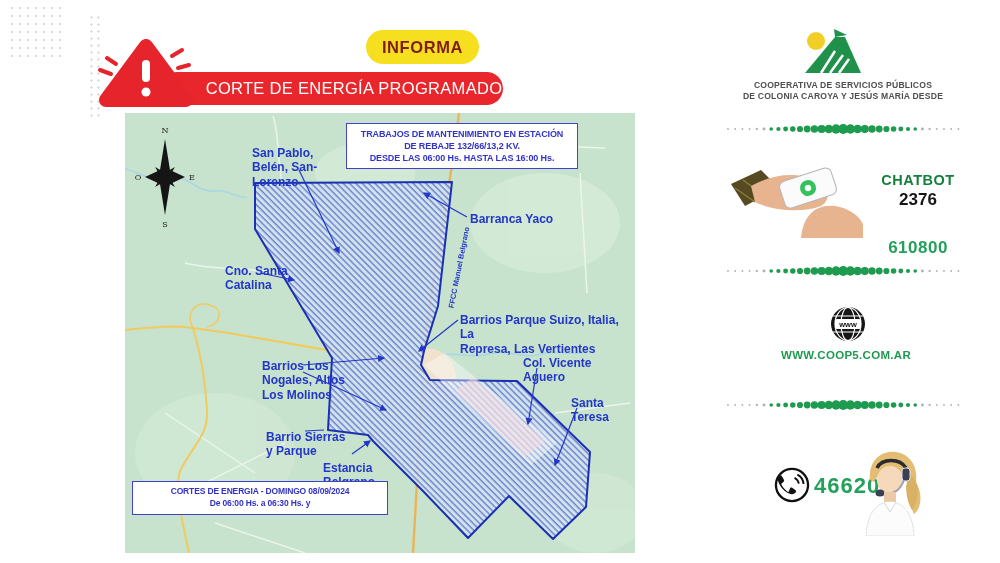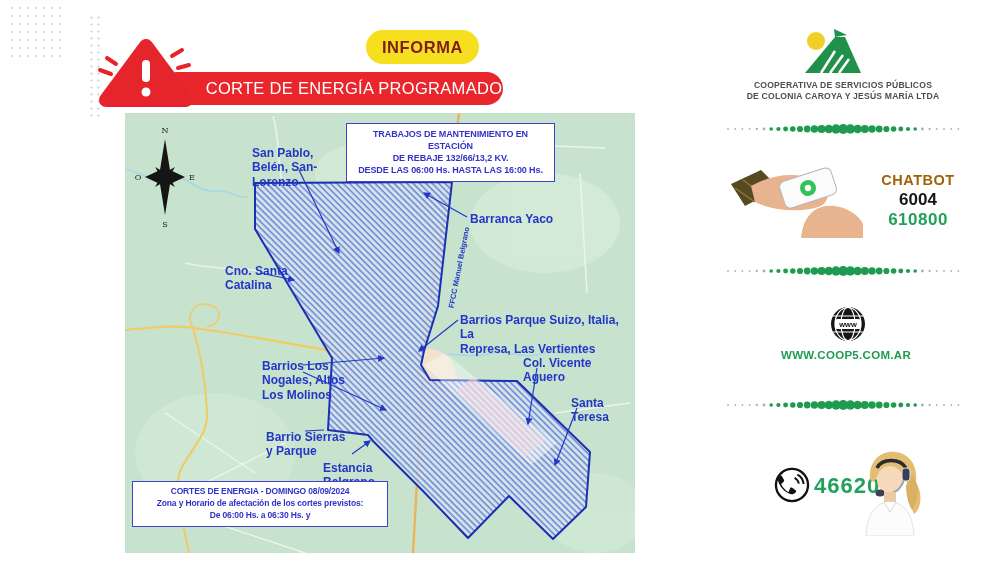--- a/index.html
+++ b/index.html
@@ -24,31 +24,31 @@
 
   
   .map { position:absolute; left:125px; top:113px; width:510px; height:440px; }
   .map-art { position:absolute; left:0; top:0; }
   .map-label { position:absolute; font-size:12px; font-weight:700; color:#2336c8;
     line-height:1.2; white-space:pre-line; }
   .ffcc-label { position:absolute; left:287px; top:150px; width:94px; text-align:center;
     transform:rotate(-79deg); font-size:7.5px; font-weight:600; color:#2336c8; white-space:nowrap; }
   .info-box { position:absolute; background:#fff; border:1.5px solid #4242c8; color:#3232c8;
     text-align:center; font-weight:700; padding:4px 3px; }
-  .box1 { left:221px; top:10px; width:209px; font-size:9px; line-height:1.35; letter-spacing:-.1px; }
+  .box1 { left:221px; top:10px; width:232px; font-size:9px; line-height:1.35; letter-spacing:-.1px; }
   .box2 { left:7px; top:368px; width:256px; font-size:8.5px; line-height:1.4; letter-spacing:-.15px; }
 
   
   .coop-name { position:absolute; left:712px; top:80px; width:262px; text-align:center;
     font-size:8.6px; font-weight:700; color:#4e4e4e; line-height:1.3; letter-spacing:.2px; }
   .dot-divider { position:absolute; }
   .chatbot-text { position:absolute; left:862px; top:172px; width:112px; text-align:center; }
-  .chatbot-label { font-size:14.5px; font-weight:800; color:#a16207; letter-spacing:.5px; }
+  .chatbot-label { font-size:14.5px; font-weight:800; color:#15803d; letter-spacing:.5px; }
   .chatbot-area  { font-size:17px; font-weight:800; color:#161616; margin-top:2px; }
-  .chatbot-num   { font-size:17px; font-weight:800; color:#23a05a; letter-spacing:.5px; }
+  .chatbot-num   { font-size:17px; font-weight:800; color:#23a05a; letter-spacing:.5px;margin-top:28px; }
   .website { position:absolute; left:740px; top:349px; width:212px; text-align:center;
     font-size:11.5px; font-weight:800; color:#1f9b50; letter-spacing:.3px; }
   .phone-number { position:absolute; left:814px; top:473px; font-size:22px; font-weight:800;
     color:#23a05a; letter-spacing:1px; }
 </style>
 </head>
 <body>
 
 <div class="page">
 
@@ -164,38 +164,37 @@
     <div class="map-label" style="left:198px;top:348px">Estancia
 Belgrano</div>
 
     <div class="info-box box1">
       <div>TRABAJOS DE MANTENIMIENTO EN ESTACIÓN</div>
       <div>DE REBAJE 132/66/13,2 KV.</div>
       <div>DESDE LAS 06:00 Hs. HASTA LAS 16:00 Hs.</div>
     </div>
     <div class="info-box box2">
       <div>CORTES DE ENERGIA - DOMINGO 08/09/2024</div>
-      <div>Zona y Horario de afectación de los cortes previstos:</div>
       <div>De 06:00 Hs. a 06:30 Hs. y</div>
     </div>
   </div>
 
   <svg width="66" height="50" viewBox="0 0 66 50" style="position:absolute;left:799px;top:28px">
     <circle cx="17" cy="13" r="9" fill="#f2cf26"></circle>
     <path d="M36,9 L35,1 L48,7 Z" fill="#20914a"></path>
     <path d="M6,45 L36,9 L46,9 L62,45 Z" fill="#20914a"></path>
     <g stroke="#ffffff" stroke-width="2.5">
       <path d="M22,45 L36,23"></path>
         <path d="M31,45 L44,27"></path>
         <path d="M40,45 L50,31"></path>
     </g>
   </svg>
   <div class="coop-name">
     <div>COOPERATIVA DE SERVICIOS PÚBLICOS</div>
-    <div>DE COLONIA CAROYA Y JESÚS MARÍA LTDA</div>
+    <div>DE COLONIA CAROYA Y JESÚS MARÍA DESDE</div>
   </div>
 
   <svg class="dot-divider" style="left:722px;top:122px" width="244" height="14">
       <circle cx="6" cy="7" r="0.9" fill="#aab4ab"></circle>
       <circle cx="13.2" cy="7" r="0.9" fill="#aab4ab"></circle>
       <circle cx="20.4" cy="7" r="0.9" fill="#aab4ab"></circle>
       <circle cx="27.6" cy="7" r="0.9" fill="#aab4ab"></circle>
       <circle cx="34.8" cy="7" r="1.1600000000000001" fill="#aab4ab"></circle>
       <circle cx="42" cy="7" r="1.48" fill="#aab4ab"></circle>
       <circle cx="49.2" cy="7" r="1.7999999999999998" fill="#1f9b50"></circle>
@@ -233,21 +232,21 @@
     <path d="M20,28 C45,14 70,14 88,24 C98,30 100,42 90,48 C70,56 40,52 24,44 Z" fill="#e7b48f"></path>
     <path d="M70,80 C72,58 84,46 104,48 C118,50 128,58 132,66 L132,80 Z" fill="#e7b48f"></path>
     <g transform="rotate(-18 77 30)">
       <rect x="50" y="16" width="54" height="28" rx="6" fill="#fbfbfb" stroke="#b5b5b5"></rect>
       <circle cx="77" cy="30" r="8" fill="#34c25a"></circle>
       <circle cx="77" cy="30" r="3.2" fill="#ffffff"></circle>
     </g>
   </svg>
   <div class="chatbot-text">
     <div class="chatbot-label">CHATBOT</div>
-    <div class="chatbot-area">6004</div>
+    <div class="chatbot-area">2376</div>
     <div class="chatbot-num">610800</div>
   </div>
 
   <svg class="dot-divider" style="left:722px;top:264px" width="244" height="14">
       <circle cx="6" cy="7" r="0.9" fill="#aab4ab"></circle>
       <circle cx="13.2" cy="7" r="0.9" fill="#aab4ab"></circle>
       <circle cx="20.4" cy="7" r="0.9" fill="#aab4ab"></circle>
       <circle cx="27.6" cy="7" r="0.9" fill="#aab4ab"></circle>
       <circle cx="34.8" cy="7" r="1.1600000000000001" fill="#aab4ab"></circle>
       <circle cx="42" cy="7" r="1.48" fill="#aab4ab"></circle>

